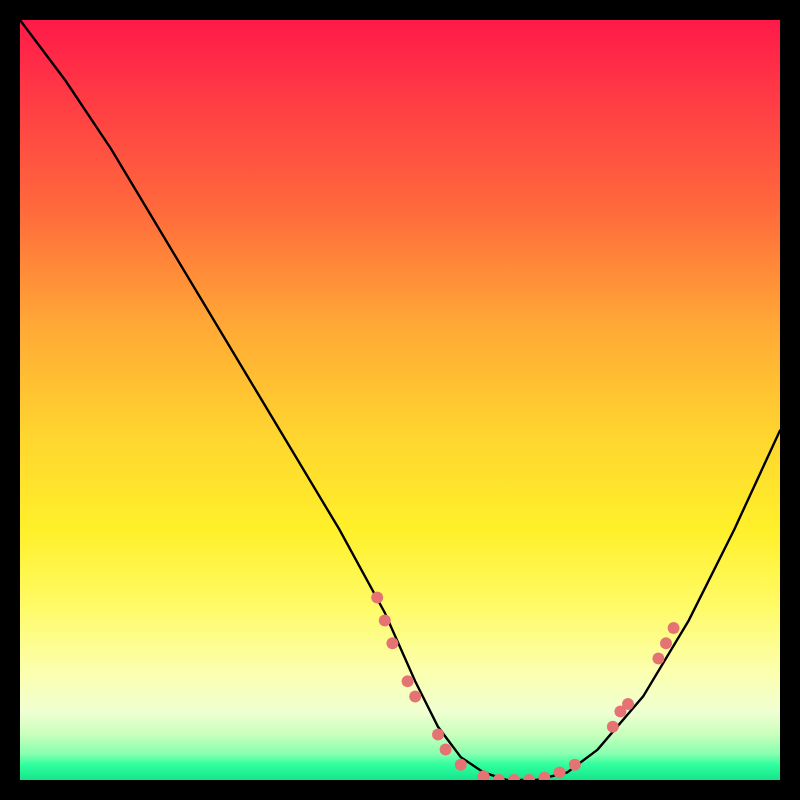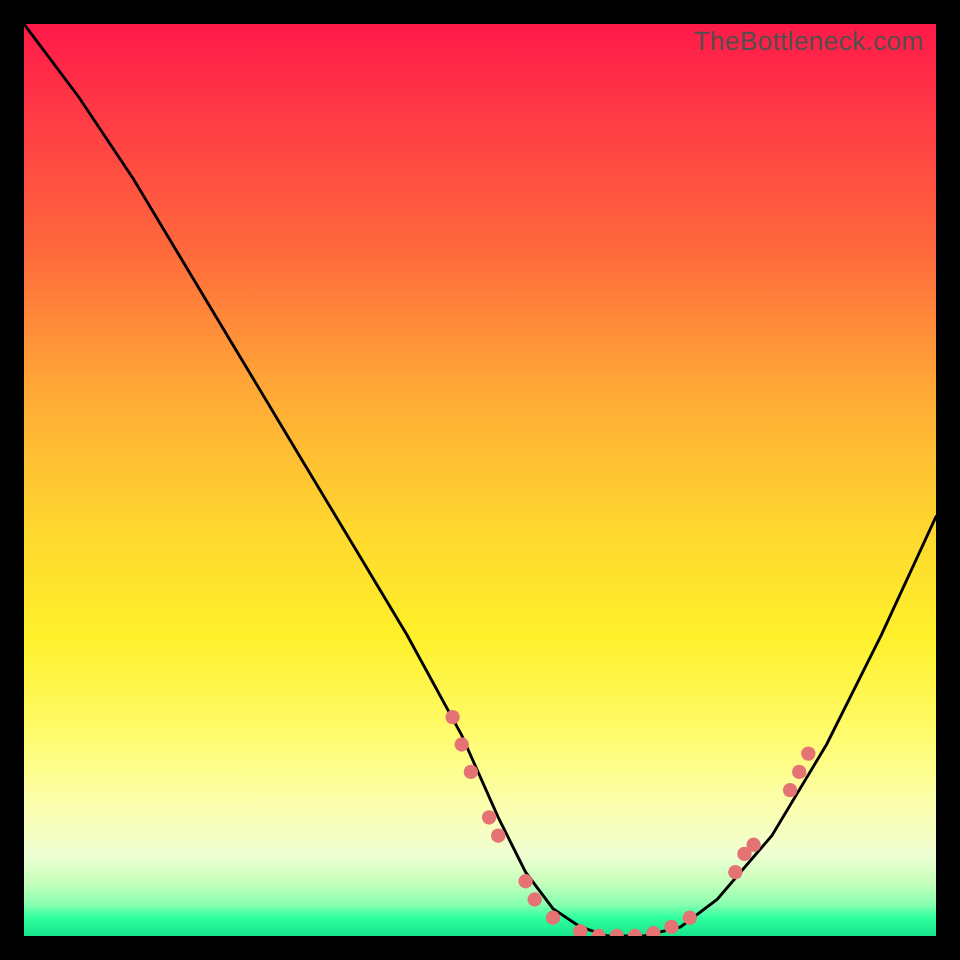--- a/index.html
+++ b/index.html
@@ -88,14 +88,13 @@
         <circle cx="554.8" cy="744.8" r="6" fill="#e57373"></circle>
         <circle cx="592.8" cy="706.8" r="6" fill="#e57373"></circle>
         <circle cx="600.4" cy="691.6" r="6" fill="#e57373"></circle>
         <circle cx="608.0" cy="684.0" r="6" fill="#e57373"></circle>
         <circle cx="638.4" cy="638.4" r="6" fill="#e57373"></circle>
         <circle cx="646.0" cy="623.2" r="6" fill="#e57373"></circle>
         <circle cx="653.6" cy="608.0" r="6" fill="#e57373"></circle>
       </g>
   </svg>
 
-  <div class="watermark">TheBottleneck.com</div>
 </div>
 
 </body></html>

